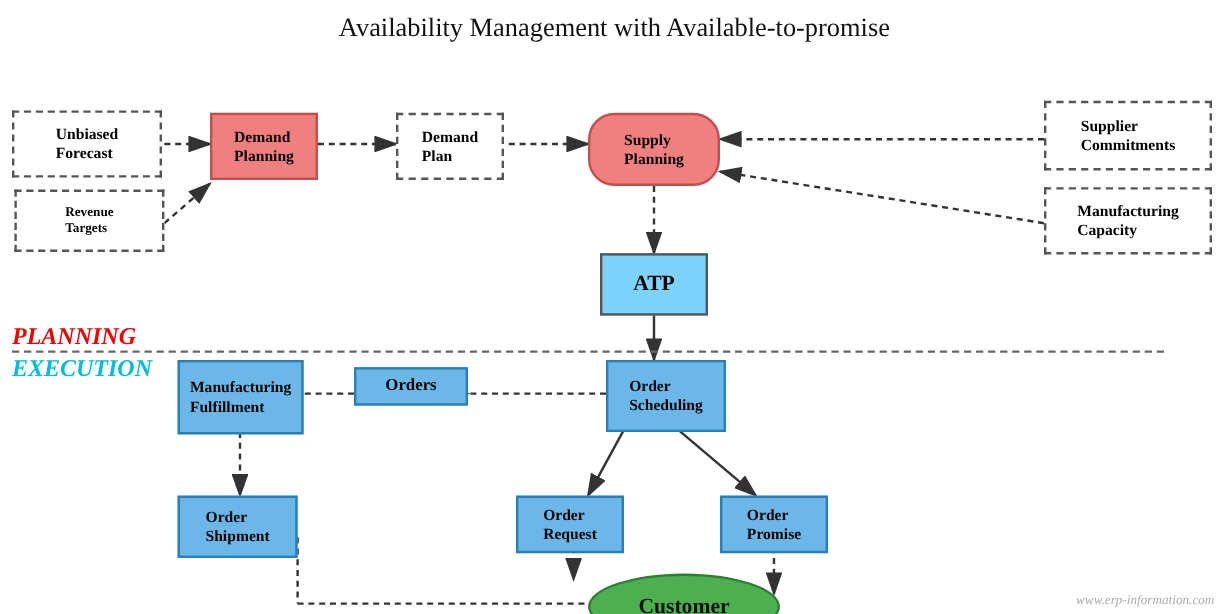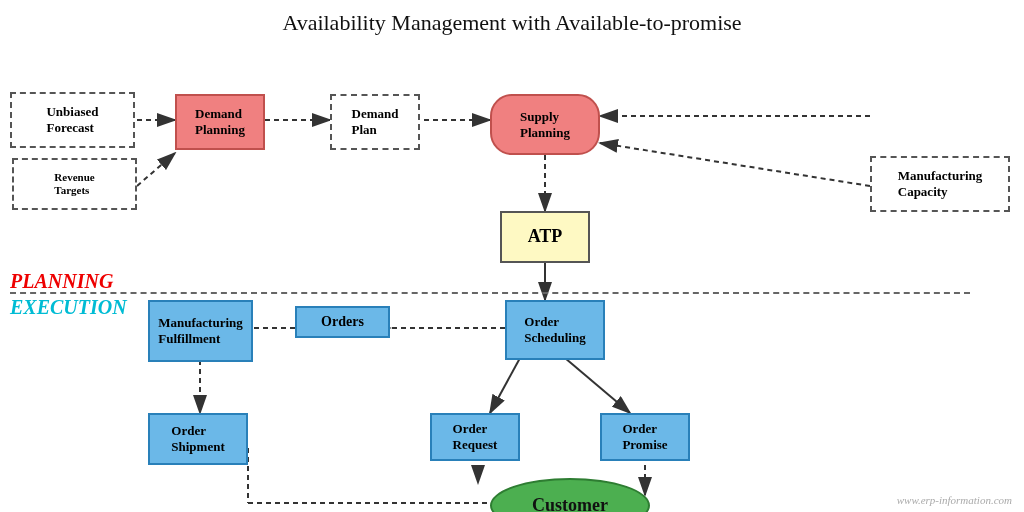--- a/index.html
+++ b/index.html
@@ -36,21 +36,21 @@
       justify-content: center;
       text-align: left;
       font-size: 14px;
       font-weight: bold;
       border: 2px solid #333;
       padding: 4px;
       line-height: 1.2;
     }
 
     .box-pink { background: #f08080; border-color: #c0504d; }
-    .box-yellow { background: #fef9c3; border-color: #555; }
+    .box-yellow { background: #7dd3fc; border-color: #555; }
     .box-blue { background: #6bb8e8; border-color: #2980b9; }
     .box-outline { background: #fff; border: 2px dashed #555; }
 
     
     .section-label-planning {
       position: absolute;
       font-size: 20px;
       font-weight: bold;
       color: #e00;
       font-style: italic;
@@ -175,20 +175,24 @@
   <div class="box box-outline" style="left:330px; top:46px; width:90px; height:56px; font-size:13px;">
     <span style="white-space:pre-line;">Demand
 Plan</span>
   </div>
 
   <div class="box box-pink" style="left:490px; top:46px; width:110px; height:61px; font-size:13px;border-radius:22px;">
     <span style="white-space:pre-line;">Supply
 Planning</span>
   </div>
 
+  <div class="box box-outline" style="left:870px; top:36px; width:140px; height:58px; font-size:13px;">
+    <span style="white-space:pre-line;">Supplier
+Commitments</span>
+  </div>
 
   <div class="box box-outline" style="left:870px; top:108px; width:140px; height:56px; font-size:13px;">
     <span style="white-space:pre-line;">Manufacturing
 Capacity</span>
   </div>
 
   <div class="box box-yellow" style="left:500px; top:163px; width:90px; height:52px; font-size:18px;">
     <span>ATP</span>
   </div>
 

